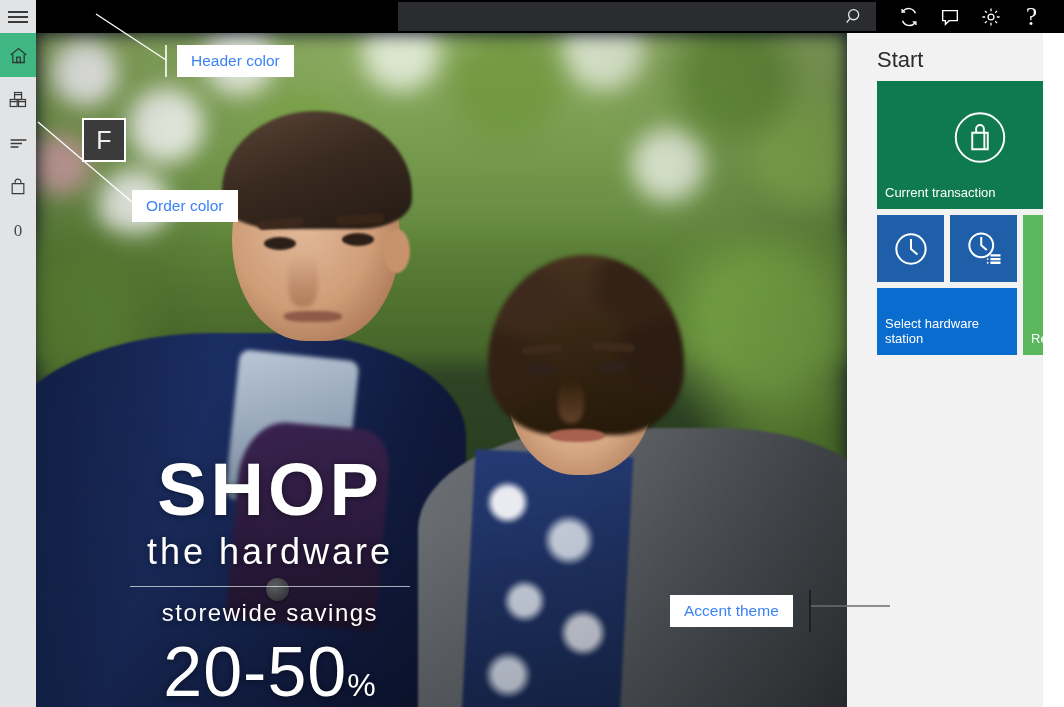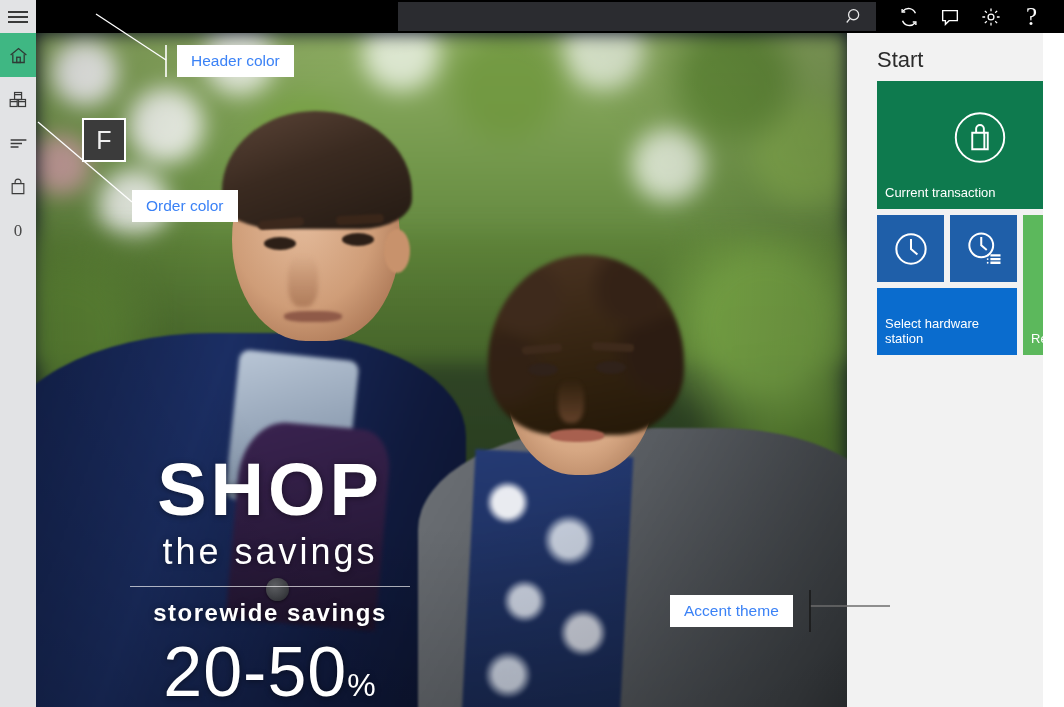--- a/index.html
+++ b/index.html
@@ -190,21 +190,21 @@
 
   
   .ad-copy {
     position: absolute; left: 84px; bottom: 0px; width: 300px;
     color: #ffffff; text-align: center;
     text-shadow: 0 1px 6px rgba(0,0,0,.45);
   }
   .ad-shop { font-size: 74px; font-weight: 700; letter-spacing: 4px; line-height: .98; }
   .ad-classics { font-size: 36px; font-weight: 300; letter-spacing: 3px; margin-top: 6px; line-height: 1.1; }
   .ad-rule { height: 1px; background: rgba(255,255,255,.65); margin: 14px 10px 12px 10px; }
-  .ad-storewide { font-size: 24px; font-weight: 700; letter-spacing: 1.5px; }
+  .ad-storewide { font-size: 24px; font-weight: 400; letter-spacing: 1.5px; }
   .ad-pct { font-size: 70px; font-weight: 400; letter-spacing: 1px; margin-top: 10px; line-height: 1; }
   .ad-pct sup { font-size: 32px; vertical-align: baseline; }
 
   .coat-button {
     position: absolute; left: 230px; top: 545px; width: 23px; height: 23px;
     border-radius: 50%;
     background: radial-gradient(circle at 38% 34%, #5d5f63 0%, #3c3e42 60%, #232528 100%);
     box-shadow: 0 1px 3px rgba(0,0,0,.5);
     filter: blur(.4px);
   }
@@ -293,21 +293,21 @@
       <div class="w-eye-r"></div>
       <div class="w-nose"></div>
       <div class="w-mouth"></div>
 
       <div class="hero-vignette"></div>
       <div class="coat-button"></div>
     </div>
 
     <div class="ad-copy">
       <div class="ad-shop">SHOP</div>
-      <div class="ad-classics">the savings</div>
+      <div class="ad-classics">the hardware</div>
       <div class="ad-rule"></div>
       <div class="ad-storewide">storewide  savings</div>
       <div class="ad-pct"><span>20-50</span><sup>%</sup></div>
     </div>
   </div>
 
   <div class="rail">
     <div class="rail-item active">
       <span>
         <svg class="ic" width="21" height="21" viewBox="0 0 24 24" fill="none" stroke="#2f3a35" stroke-width="1.5">

